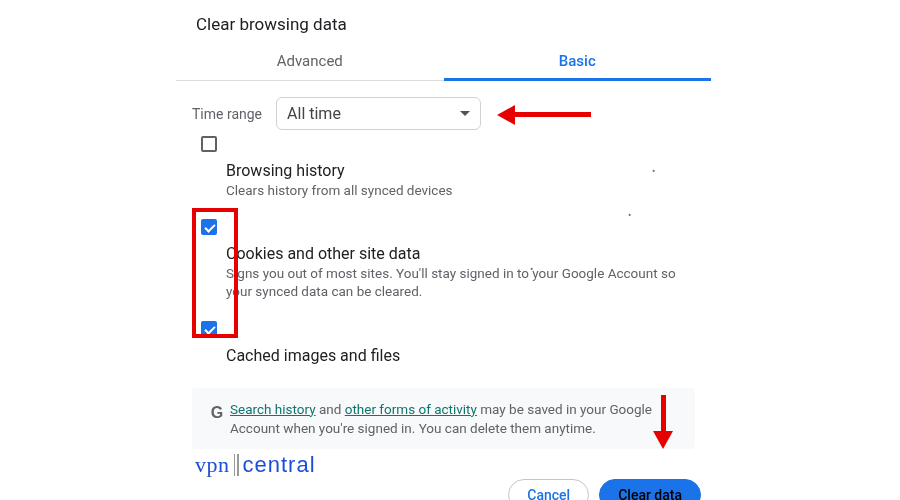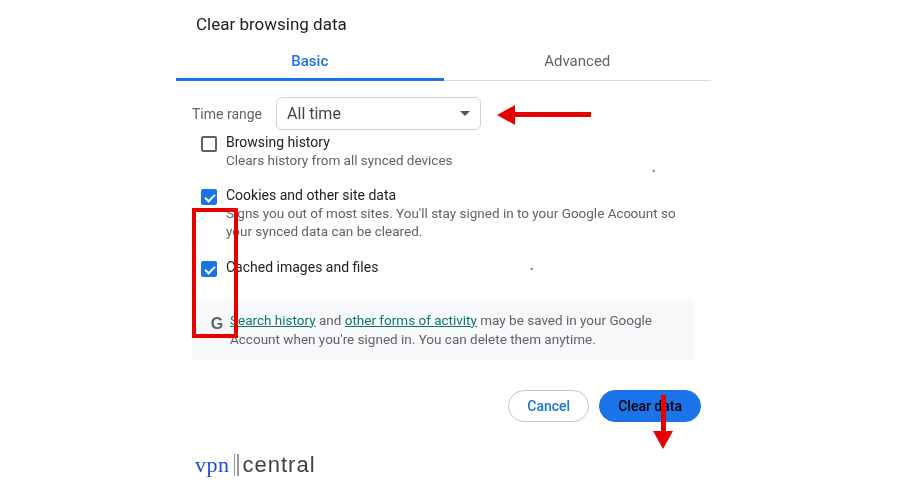--- a/index.html
+++ b/index.html
@@ -87,23 +87,24 @@
   }
   .cb-col {
     width: 34px;
     display: flex;
     justify-content: center;
     align-items: flex-start;
     padding-top: 2px;
   }
   .txt-col { flex: 1; }
   .opt-title {
-    font-size: 14px;
+    font-size: 16px;
     color: #202124;
     margin-bottom: 1px;
+    margin-top: 27px;
   }
   .opt-desc {
     font-size: 13.5px;
     color: #5f6368;
     line-height: 1.35;
   }
   .checkbox {
     width: 16px; height: 16px;
     border: 2px solid #5f6368;
     border-radius: 2px;
@@ -207,35 +208,35 @@
     bottom: 22px;
     display: flex;
     align-items: center;
     font-size: 22px;
     font-weight: 300;
     letter-spacing: 0.5px;
   }
   .wm-vpn { color: #1d4ed8; font-family: Georgia, serif; }
   .wm-bar-wrap{ display:inline-flex; gap:2px; margin:0 4px; }
   .wm-bar { display:inline-block; width:1.5px; height:22px; background:#999; }
-  .wm-central { color: #404040; font-family: Arial, sans-serif; letter-spacing: 1px; }
+  .wm-central { color: #1d4ed8; font-family: Arial, sans-serif; letter-spacing: 1px; }
   .dust { position:absolute; color:#777; font-size:10px; pointer-events:none; }
 </style>
 </head>
 <body>
 
 <div class="dialog">
   <div class="dlg-title">Clear browsing data</div>
 
   <div class="tabs">
+    <div class="tab">
+      <span>Advanced</span>
+    </div>
     <div class="tab active">
       <span>Basic</span>
-    </div>
-    <div class="tab">
-      <span>Advanced</span>
     </div>
   </div>
 
   <div class="body">
     <div class="range-row">
       <div class="range-label">Time range</div>
       <div class="select">
         <span>All time</span>
         <span class="caret"></span>
       </div>

